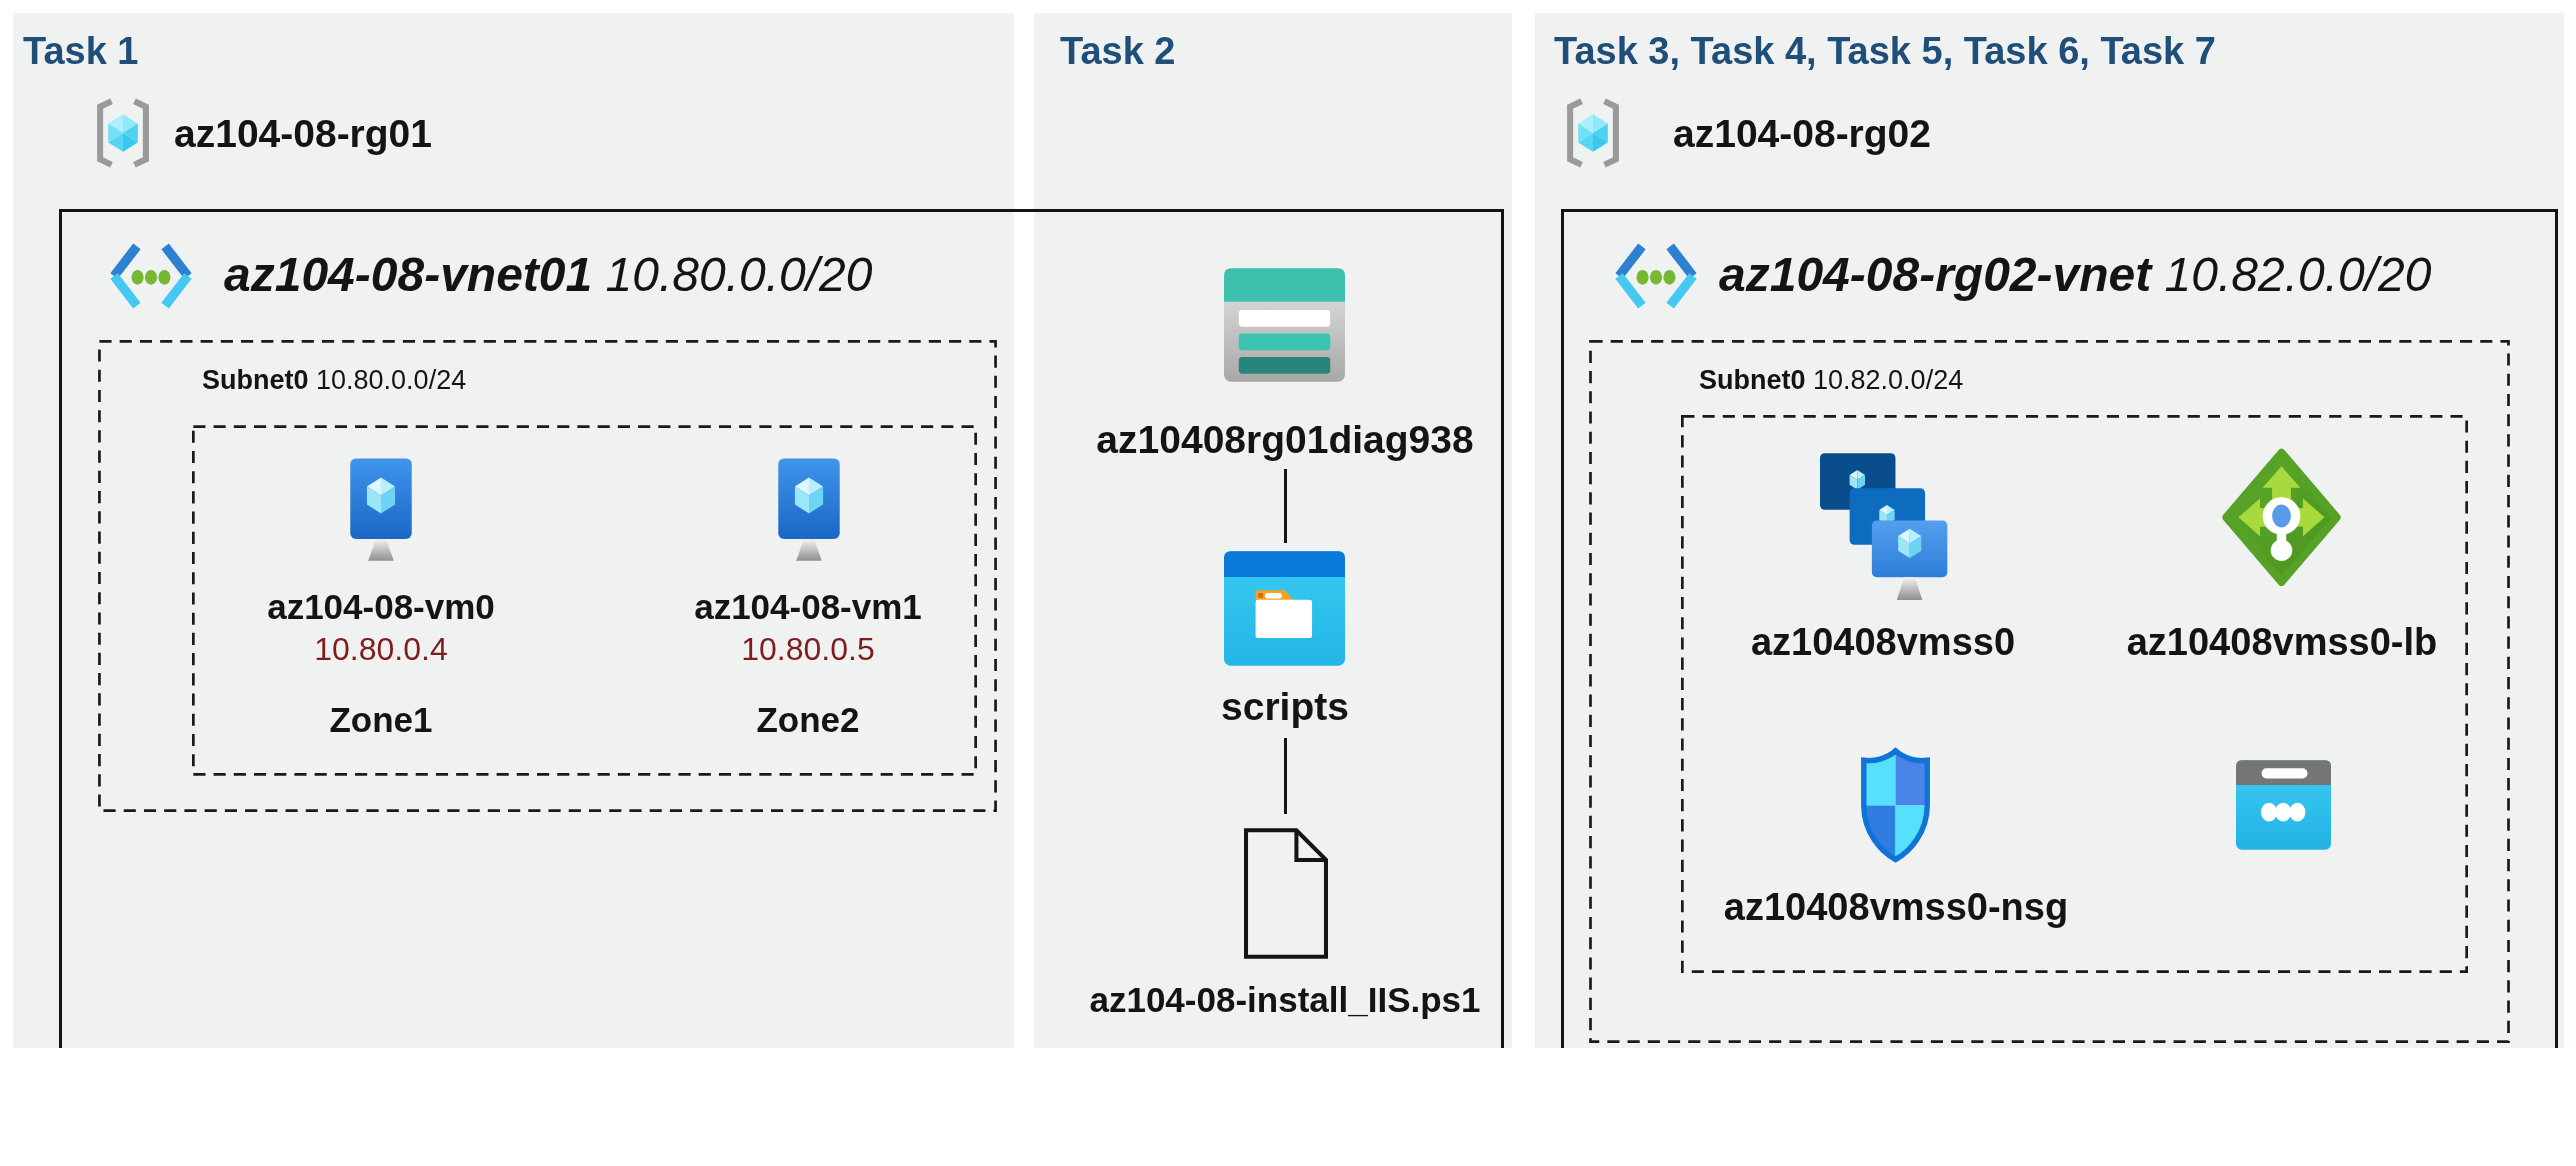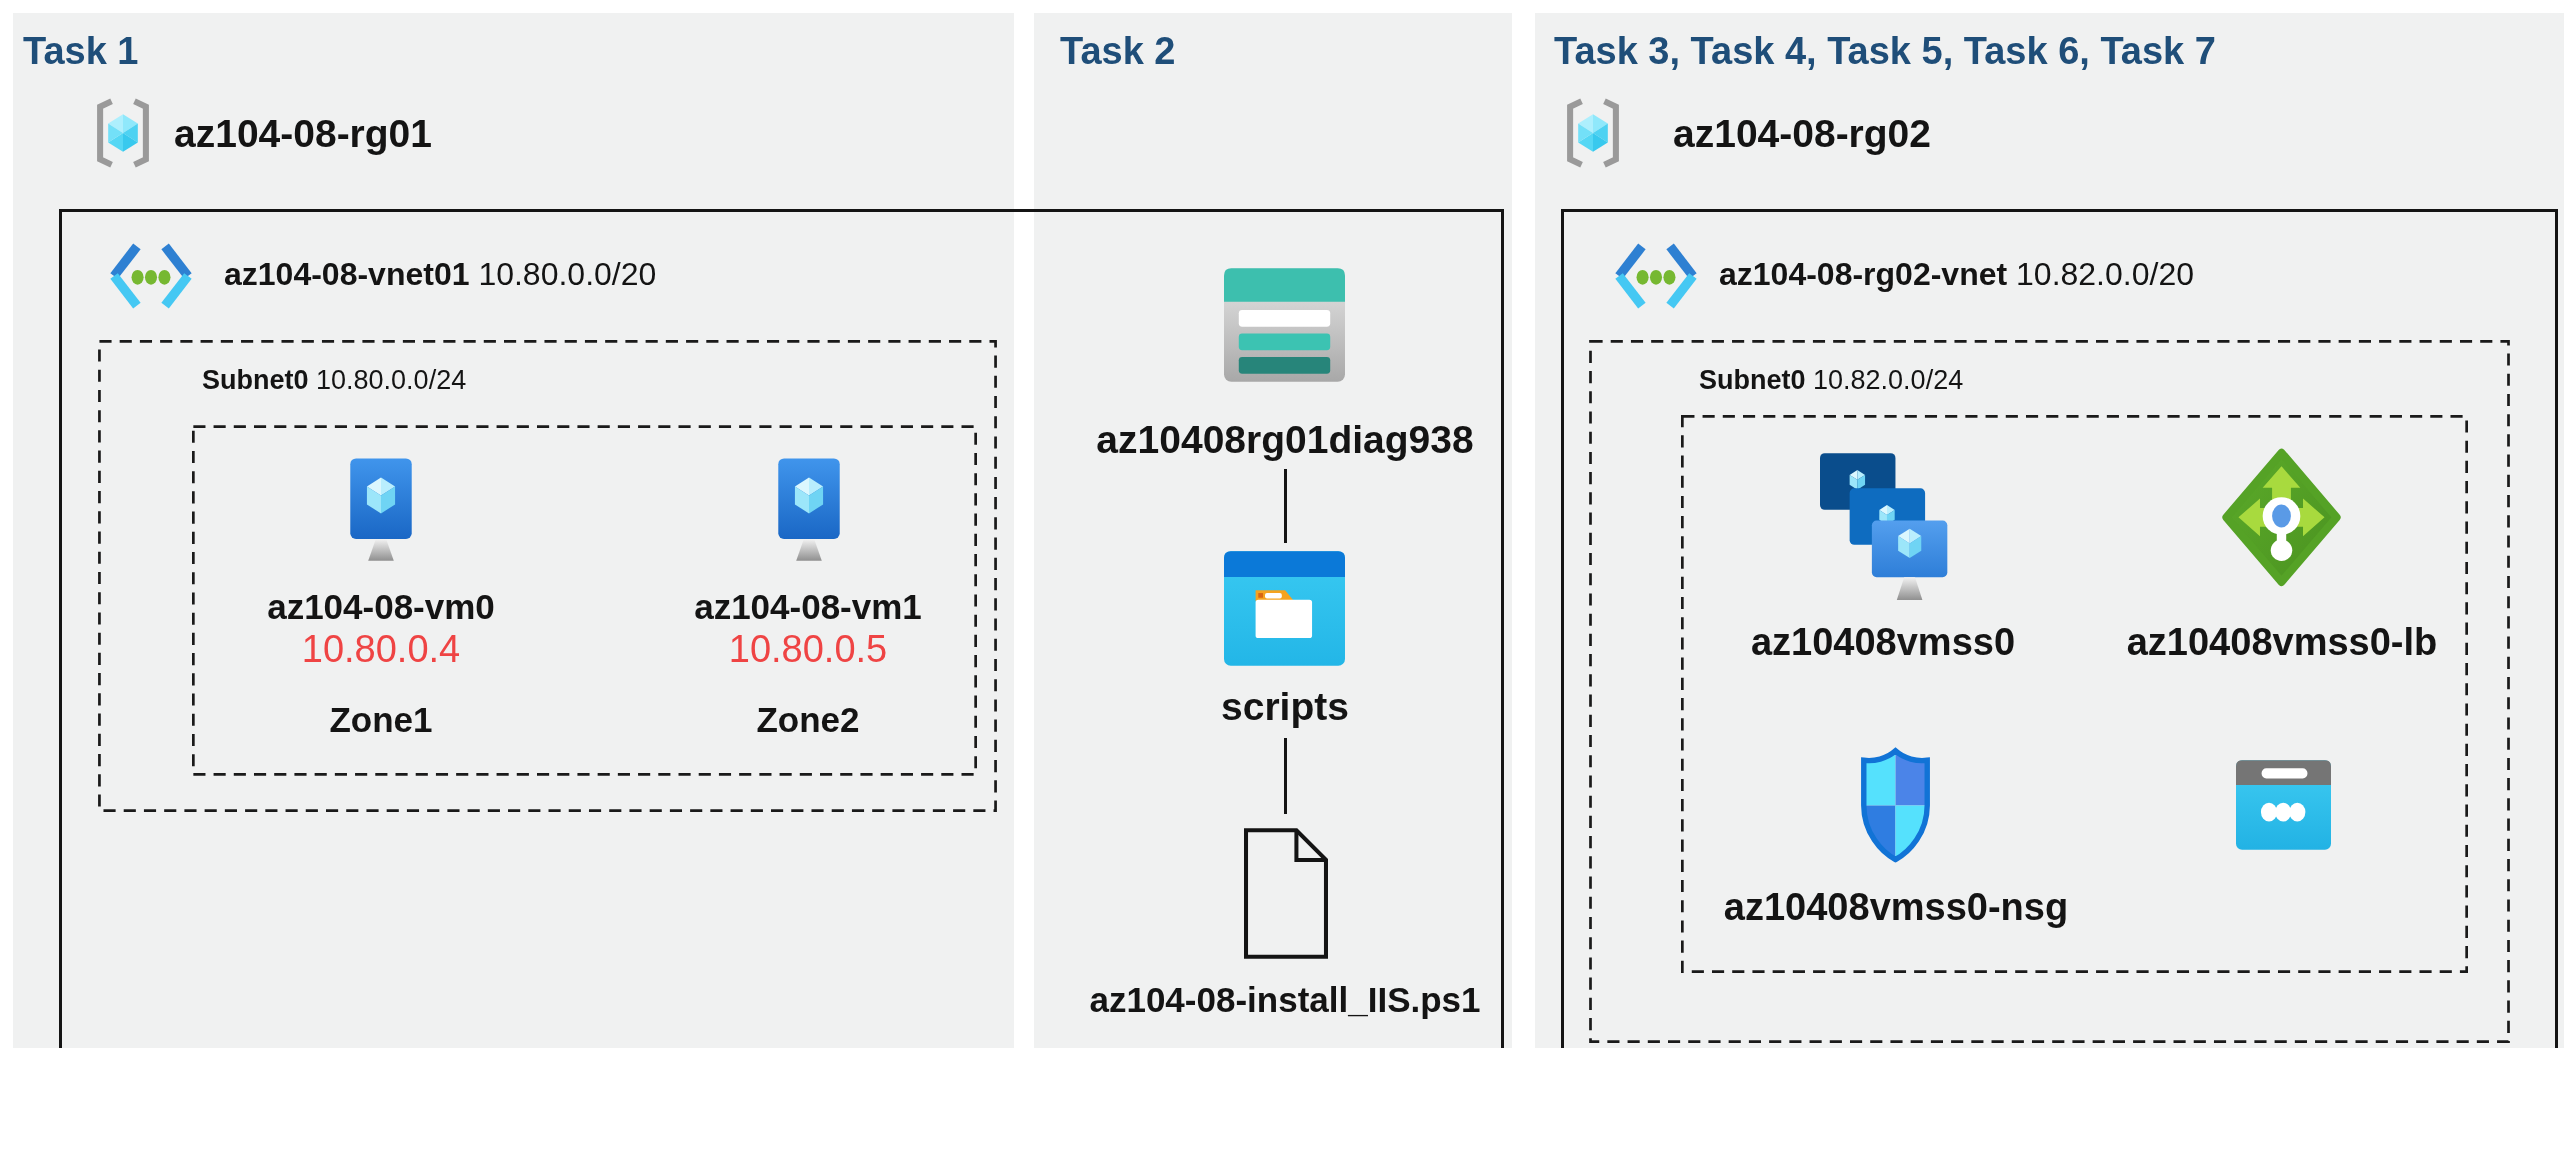--- a/index.html
+++ b/index.html
@@ -2,27 +2,27 @@
 <html style="font-size:10.8px"><head>
 <meta charset="utf-8">
 <style>
   html,body{margin:0;padding:0;background:#ffffff;}
   body{font-family:"Liberation Sans", sans-serif;color:#141414;}
   .canvas{position:relative;width:2576px;height:1048px;background:#ffffff;overflow:hidden;}
   .abs{position:absolute;}
   .panel{position:absolute;background:#f0f1f1;}
   .title{position:absolute;transform:translateY(-50%);font-size:38px;font-weight:700;color:#1f4e79;white-space:nowrap;}
   .rg-label{position:absolute;transform:translateY(-50%);font-size:39px;font-weight:700;white-space:nowrap;}
-  .vnet-label{position:absolute;transform:translateY(-50%);font-size:32px;font-weight:700;white-space:nowrap;}
+  .vnet-label{position:absolute;transform:translateY(-50%);font-size:48px;font-weight:700;white-space:nowrap;font-style:italic;}
   .subnet-label{position:absolute;transform:translateY(-50%);font-size:27px;font-weight:700;white-space:nowrap;}
   .cidr{font-weight:400;}
   .solid-box{position:absolute;border:3.4px solid #141414;background:transparent;}
   .lbl-c{position:absolute;transform:translate(-50%,-50%);font-weight:700;white-space:nowrap;text-align:center;}
   .vm-name{font-size:35px;}
-  .vm-ip{font-size:38px;font-weight:400;color:#ef4444;}
+  .vm-ip{font-size:32px;font-weight:400;color:#7f1d1d;}
   .vm-zone{font-size:35px;}
   .t2-label{font-size:39px;}
   .t2-file{font-size:35px;}
   .t3-label{font-size:38px;}
   .connector{position:absolute;width:2.7px;background:#141414;}
 </style>
 </head>
 <body>
 
 <div class="canvas">

